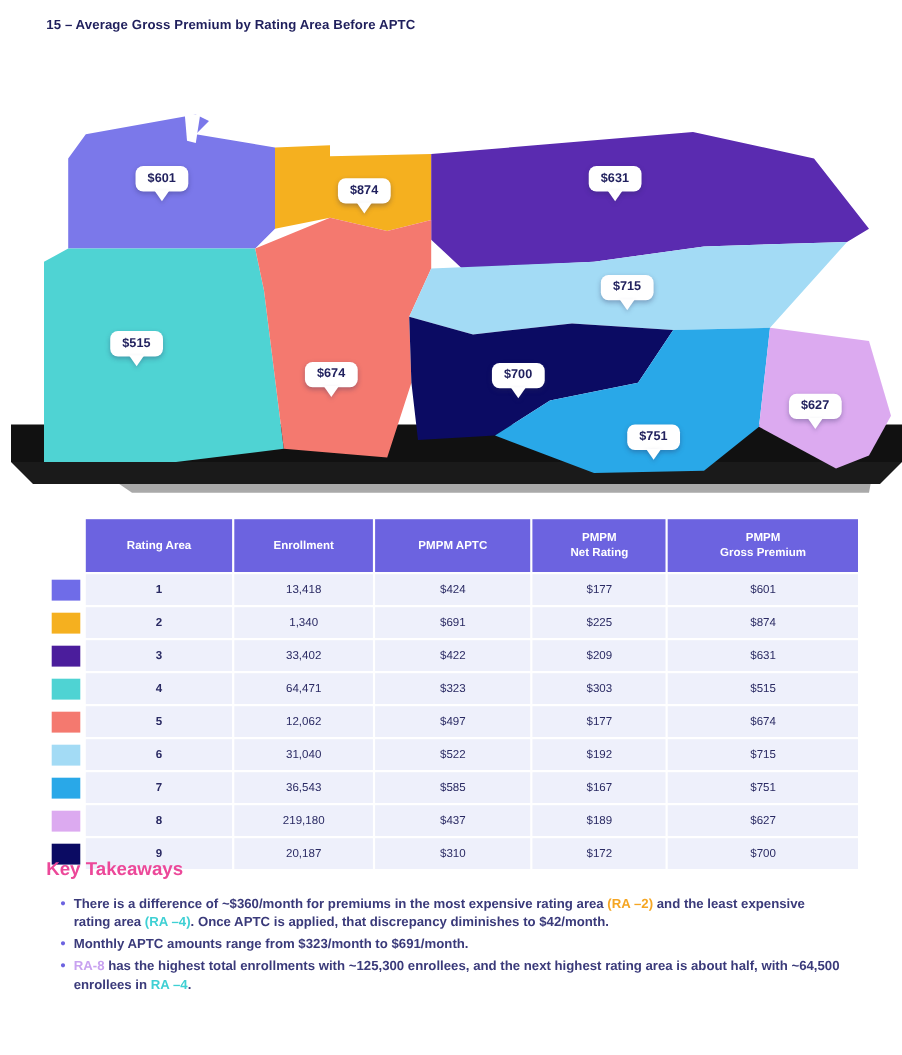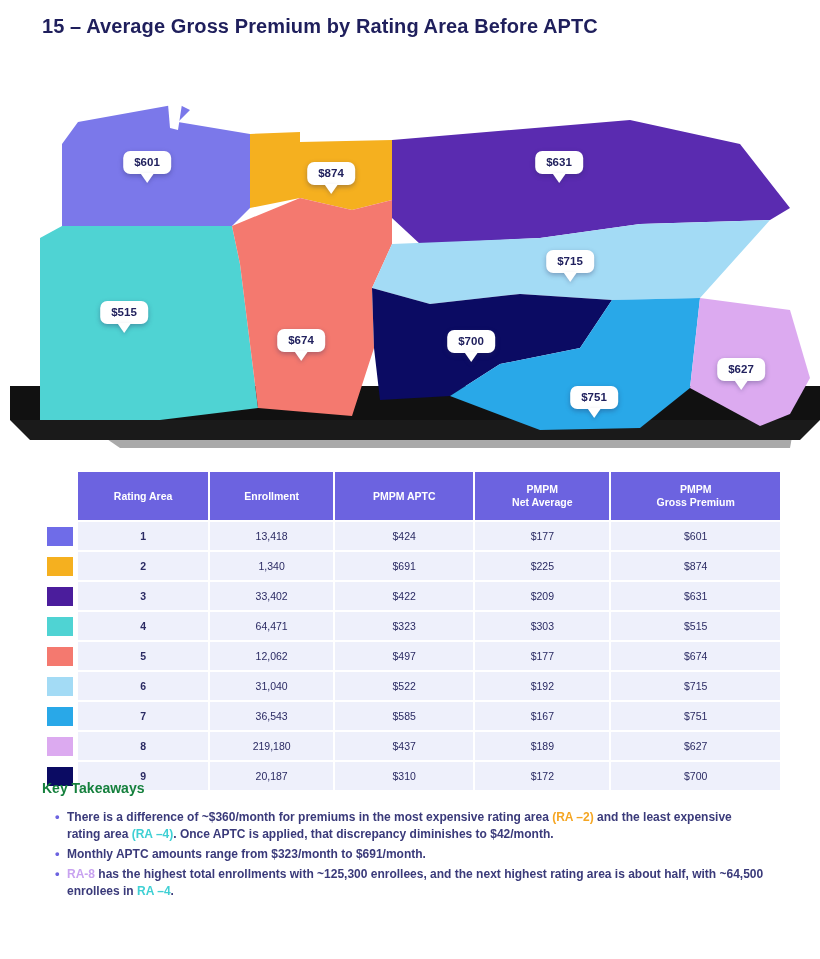--- a/index.html
+++ b/index.html
@@ -6,21 +6,21 @@
   body{
     width:820px;height:959px;
     background:#ffffff;
     font-family:"Liberation Sans", sans-serif;
     color:#2f2f6b;
     overflow:hidden;
     position:relative;
   }
   .title{
     position:absolute;left:42px;top:15px;
-    font-size:20px;font-weight:bold;color:#1f1f5c;
+    font-size:12px;font-weight:bold;color:#1f1f5c;
     letter-spacing:0.1px;
   }
 
   
   .map-wrap{position:absolute;left:0;top:48px;width:820px;height:408px;}
   .map-svg{position:absolute;left:0;top:0;}
 
   .pin{
     position:absolute;
     background:#ffffff;
@@ -48,21 +48,21 @@
   td{
     background:#eef0fb;color:#2a2a63;font-size:10.5px;
     padding:8px 4px;text-align:center;
   }
   td.ra{font-weight:bold;}
   td.swatch-cell{background:transparent;width:32px;padding:0 0 0 0;}
   .swatch{width:26px;height:19px;display:block;margin:0 auto;}
 
   
   .kt{position:absolute;left:42px;top:780px;width:738px;}
-  .kt h3{margin:0 0 6px 0;font-size:14px;font-weight:bold;color:#15803d;}
+  .kt h3{margin:0 0 6px 0;font-size:17px;font-weight:bold;color:#ec4899;}
   .kt ul{margin:13px;padding:0;list-style:none;}
   .kt li{
     position:relative;padding-left:12px;margin-bottom:3px;
     font-size:12px;line-height:1.42;color:#3a3a7a;font-weight:bold;
   }
   .kt li:before{
     content:"\2022";position:absolute;left:0;top:-1px;color:#6c63e0;font-size:13px;
   }
   .hl-orange{color:#f5a623;}
   .hl-teal{color:#3fd0d4;}
@@ -115,21 +115,21 @@
 <div class="table-wrap">
   <table>
     <thead>
       <tr>
         <th class="swatch-head"></th>
         <th>Rating Area</th>
         <th>Enrollment</th>
         <th>PMPM APTC</th>
         <th>
             <span style="display:block">PMPM</span>
-            <span style="display:block">Net Average</span>
+            <span style="display:block">Net Rating</span>
           </th>
         <th>
             <span style="display:block">PMPM</span>
             <span style="display:block">Gross Premium</span>
           </th>
       </tr>
     </thead>
     <tbody id="table-body">
         <tr>
           <td class="swatch-cell">

